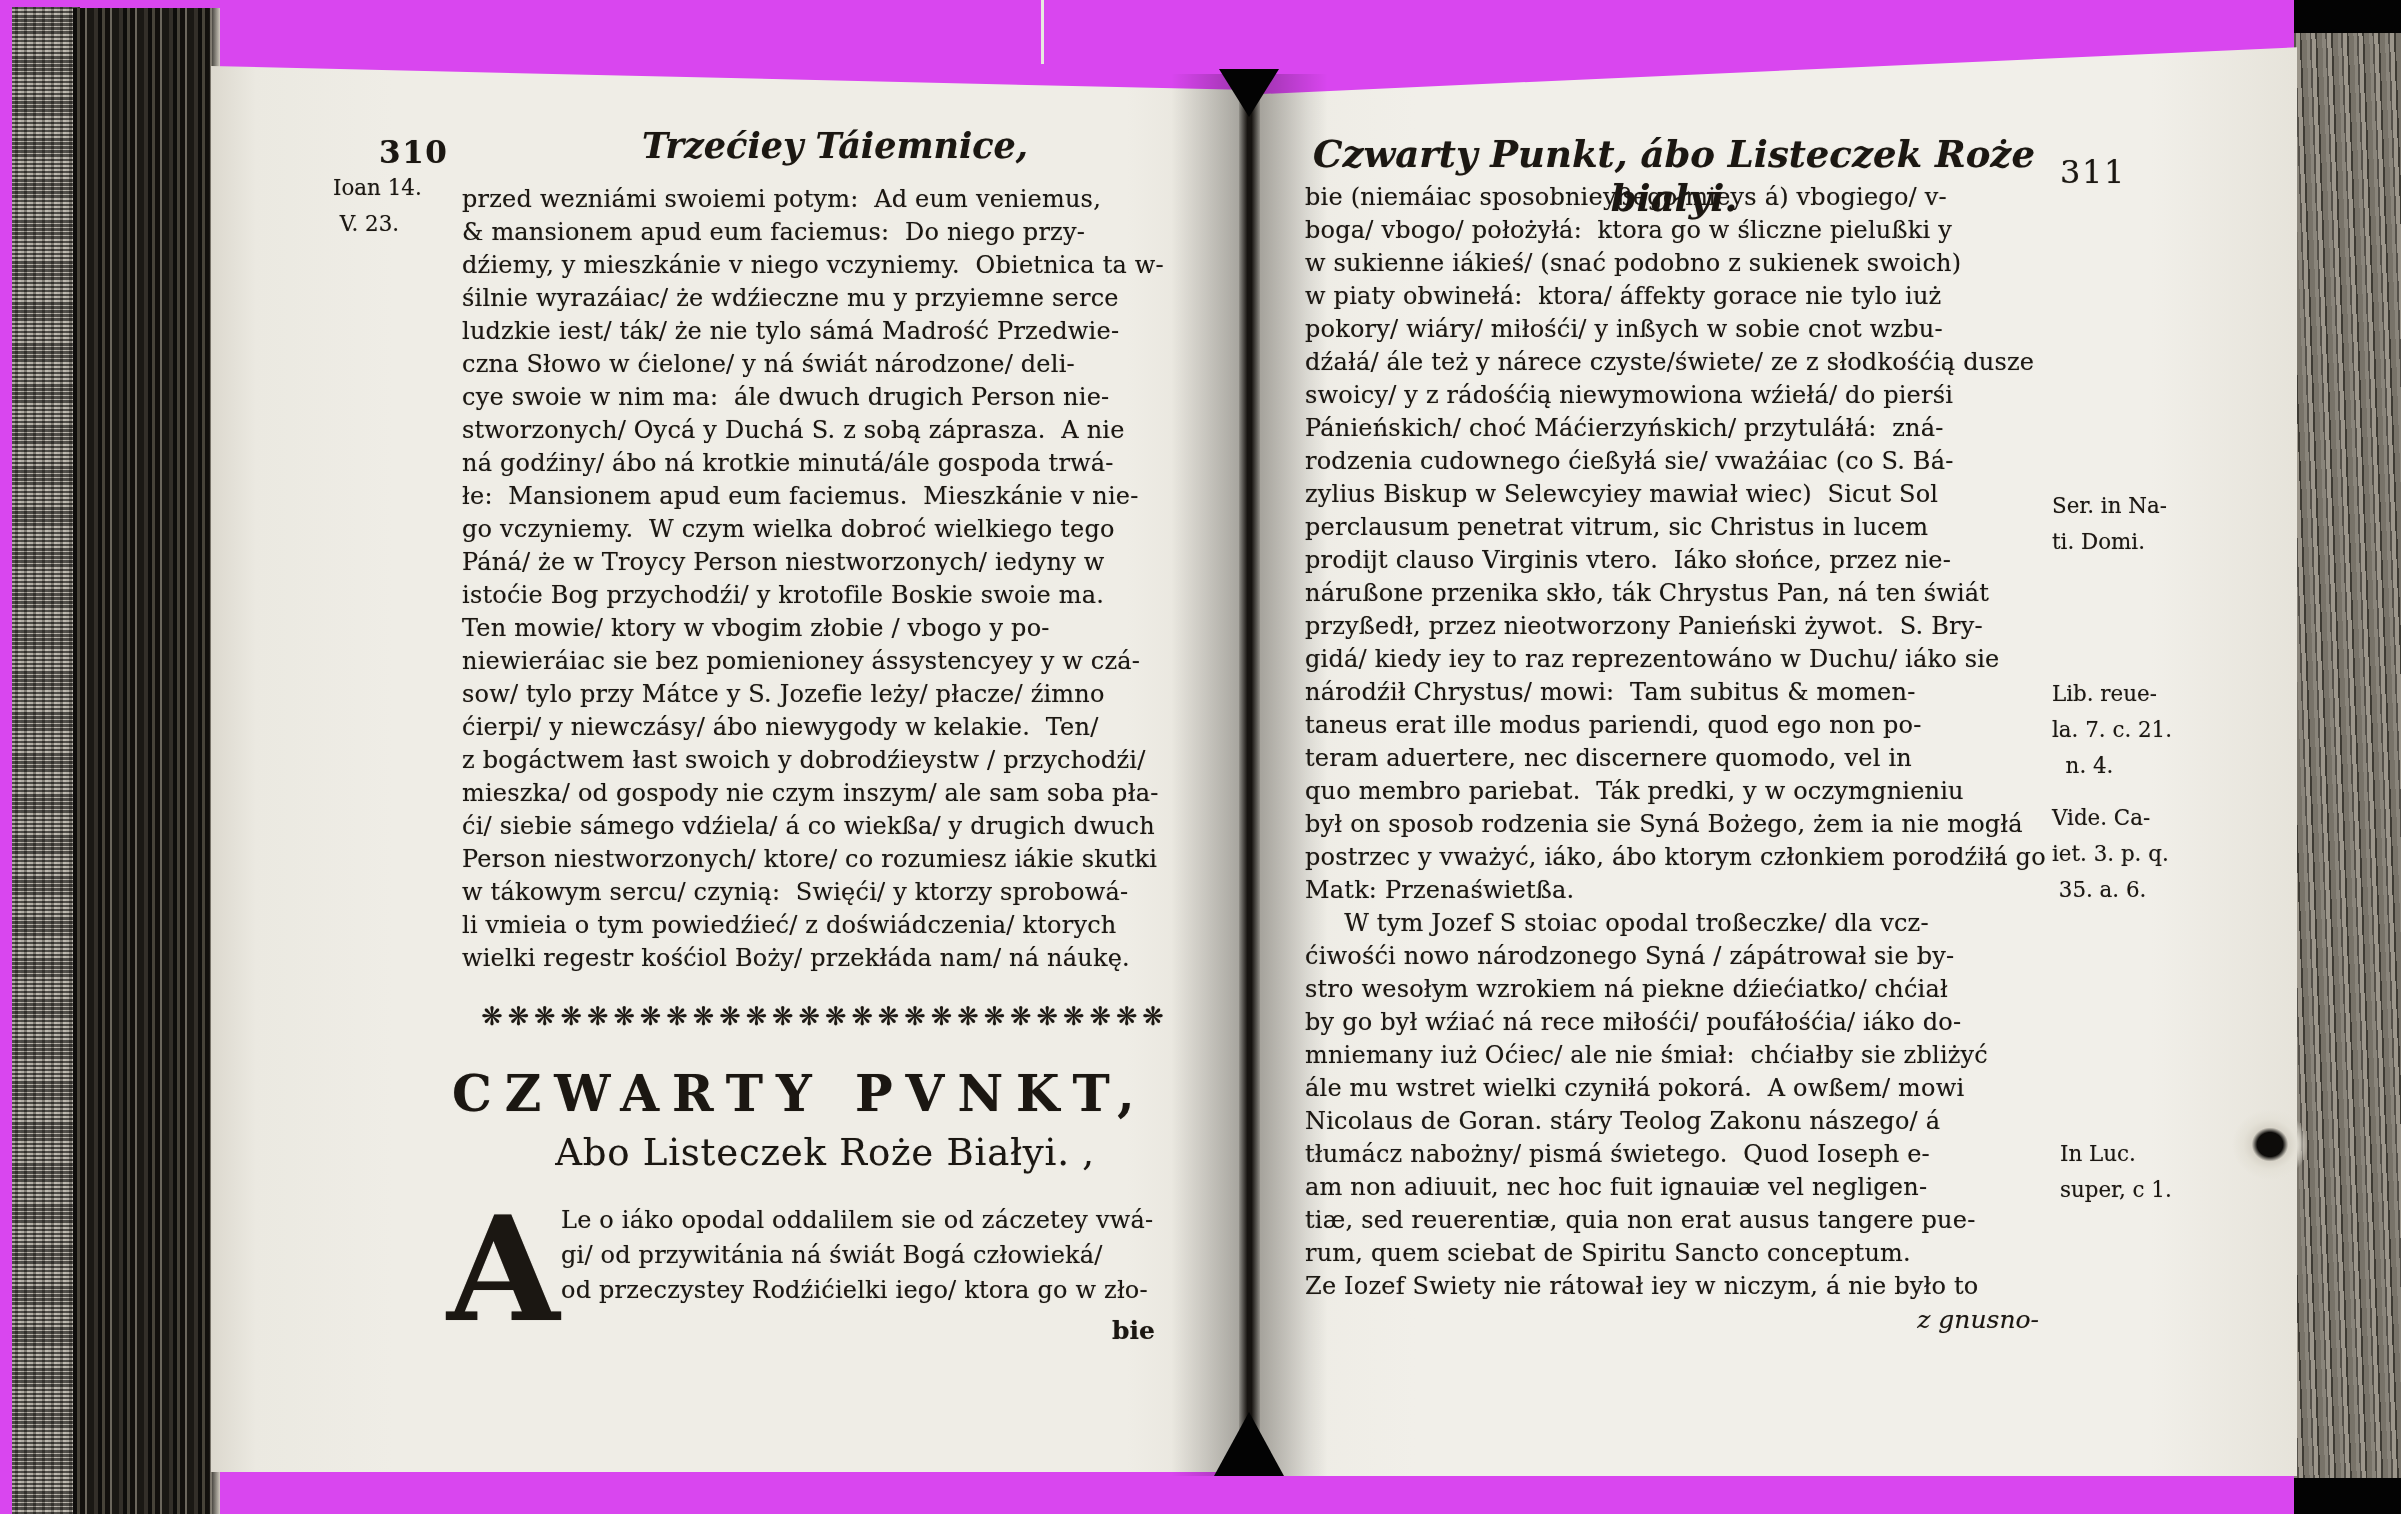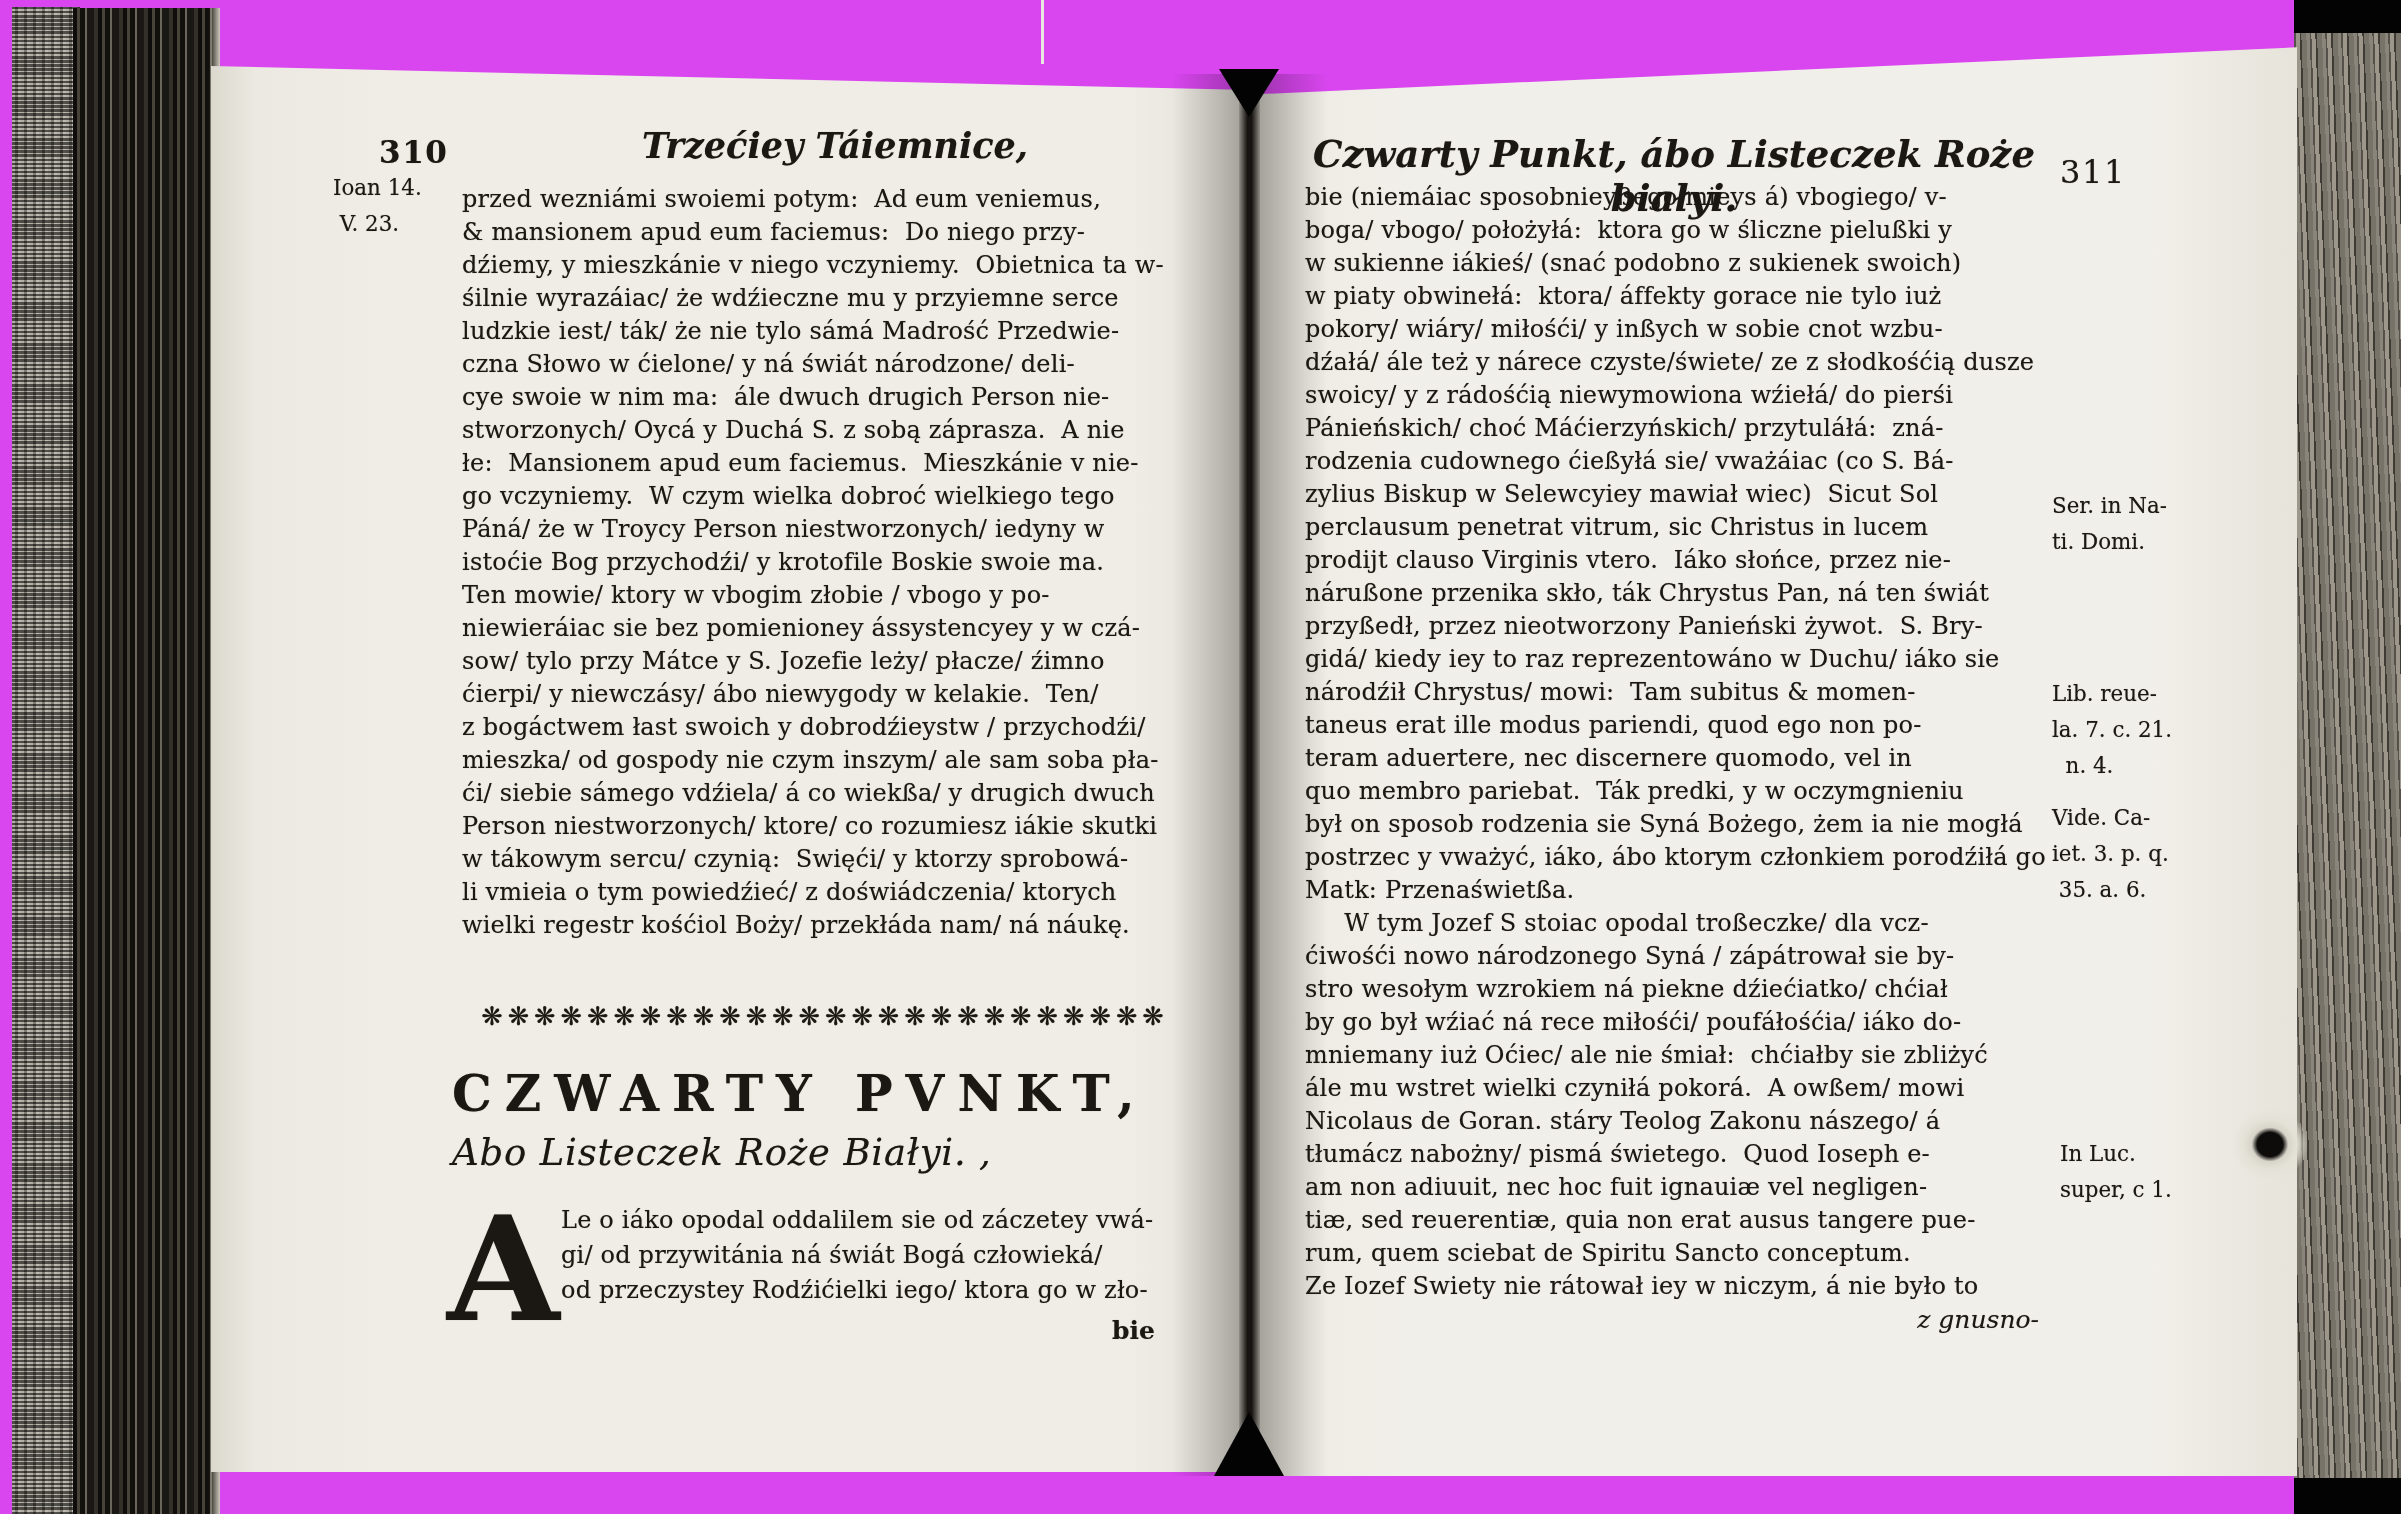--- a/index.html
+++ b/index.html
@@ -50,21 +50,21 @@
   .pagenum{position:absolute;font-size:31px;font-weight:bold;letter-spacing:1.6px;}
   .runhead{position:absolute;font-style:italic;font-weight:bold;text-align:center;}
   .body-col{position:absolute;}
   .body-col .line{height:33px;font-size:24px;letter-spacing:0.2px;white-space:pre;overflow:visible;}
   #right-body .line{height:33px;}
   .marginalia{position:absolute;font-size:21.4px;}
   .marginalia .line{height:36px;white-space:pre;}
   .ornament{position:absolute;font-family:"DejaVu Sans",sans-serif;font-size:25.6px;letter-spacing:5px;
     text-align:center;white-space:nowrap;}
   .sect-head{position:absolute;font-size:50px;font-weight:bold;letter-spacing:13px;text-align:left;}
-  .sect-sub{position:absolute;font-size:37px;font-style:italic;letter-spacing:0.8px;}
+  .sect-sub{position:absolute;font-size:37px;text-align:center;letter-spacing:0.8px;}
   .dropcap{position:absolute;font-size:145px;line-height:145px;font-weight:bold;}
   .catchword{position:absolute;text-align:right;font-size:25px;font-weight:bold;}
   #right-catchword{font-style:italic;font-weight:normal;}
 </style>
 </head>
 <body>
 
 <div id="canvas">
 
   <div class="edge-left-cloth"></div>
@@ -93,20 +93,21 @@
 
   <div class="body-col ink" id="left-body" style="left:462px;top:185px;width:746px">
       <div class="line">przed wezniámi swoiemi potym:  Ad eum veniemus,</div>
       <div class="line">&amp; mansionem apud eum faciemus:  Do niego przy-</div>
       <div class="line">dźiemy, y mieszkánie v niego vczyniemy.  Obietnica ta w-</div>
       <div class="line">śilnie wyrazáiac/ że wdźieczne mu y przyiemne serce</div>
       <div class="line">ludzkie iest/ ták/ że nie tylo sámá Madrość Przedwie-</div>
       <div class="line">czna Słowo w ćielone/ y ná świát národzone/ deli-</div>
       <div class="line">cye swoie w nim ma:  ále dwuch drugich Person nie-</div>
       <div class="line">stworzonych/ Oycá y Duchá S. z sobą záprasza.  A nie</div>
+      <div class="line">ná godźiny/ ábo ná krotkie minutá/ále gospoda trwá-</div>
       <div class="line">łe:  Mansionem apud eum faciemus.  Mieszkánie v nie-</div>
       <div class="line">go vczyniemy.  W czym wielka dobroć wielkiego tego</div>
       <div class="line">Páná/ że w Troycy Person niestworzonych/ iedyny w</div>
       <div class="line">istoćie Bog przychodźi/ y krotofile Boskie swoie ma.</div>
       <div class="line">Ten mowie/ ktory w vbogim złobie / vbogo y po-</div>
       <div class="line">niewieráiac sie bez pomienioney ássystencyey y w czá-</div>
       <div class="line">sow/ tylo przy Mátce y S. Jozefie leży/ płacze/ źimno</div>
       <div class="line">ćierpi/ y niewczásy/ ábo niewygody w kelakie.  Ten/</div>
       <div class="line">z bogáctwem łast swoich y dobrodźieystw / przychodźi/</div>
       <div class="line">mieszka/ od gospody nie czym inszym/ ale sam soba pła-</div>

